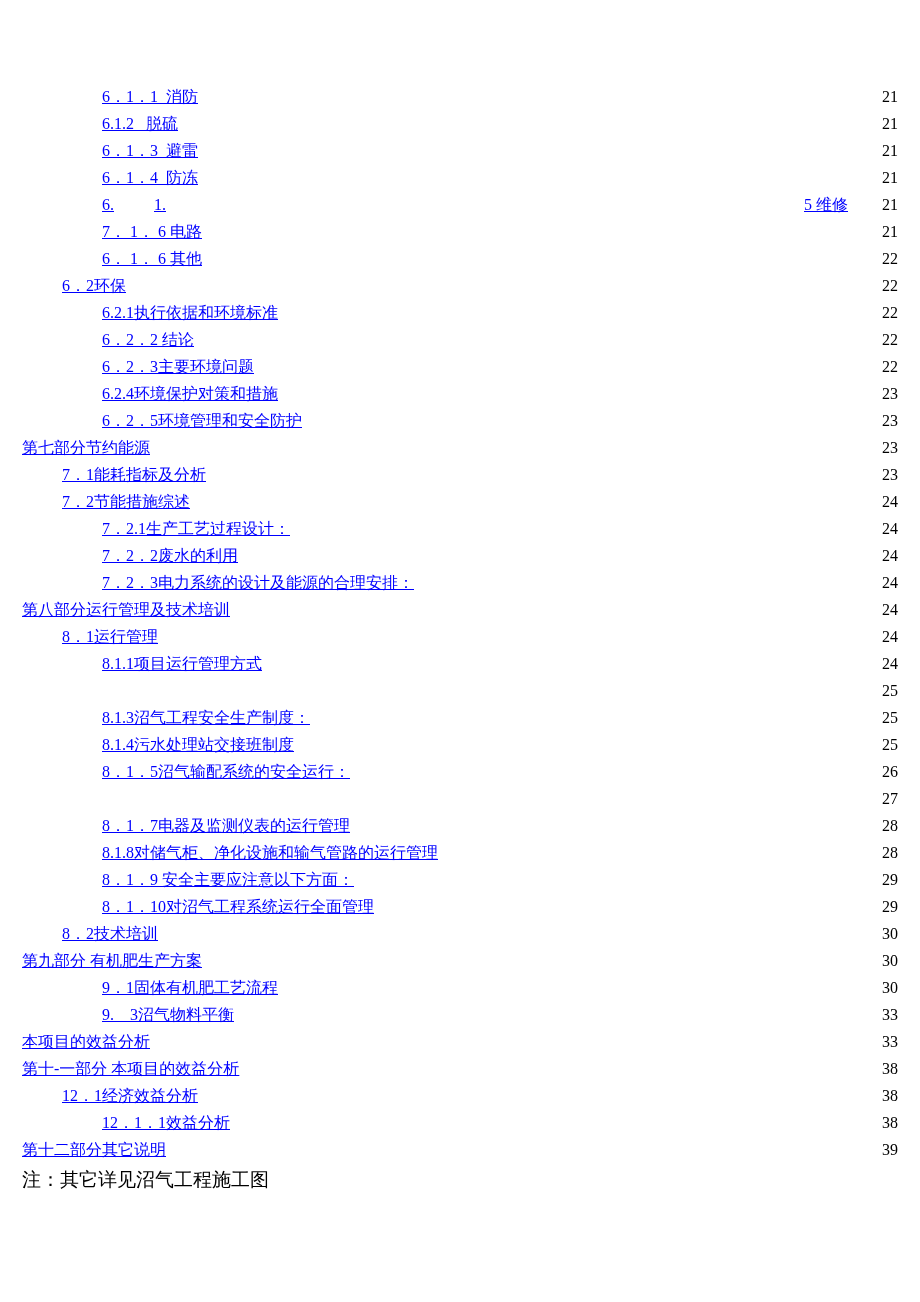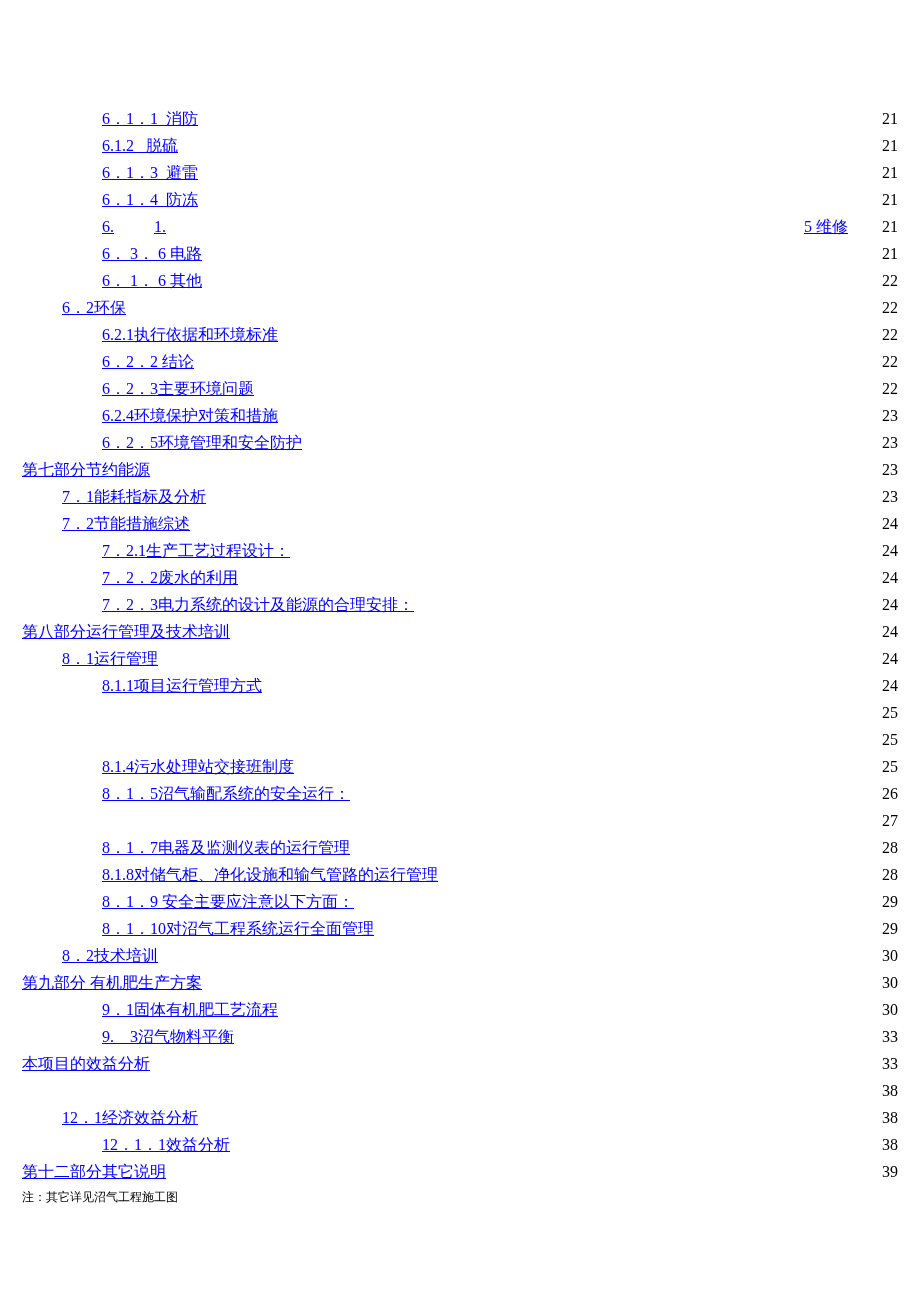--- a/index.html
+++ b/index.html
@@ -8,21 +8,21 @@
     padding: 0;
     background: #ffffff;
     font-family: "SimSun", "宋体", serif;
     font-size: 16px;
     color: #000;
   }
   .page {
     width: 920px;
     min-height: 1302px;
     margin: 0 auto;
-    padding: 106px 22px 60px 22px;
+    padding: 84px 22px 60px 22px;
   }
   .toc-row {
     display: flex;
     align-items: baseline;
     line-height: 26px;
     margin-bottom: 1px;
   }
   .toc-link {
     color: #0000ff;
     text-decoration: underline;
@@ -65,21 +65,21 @@
     white-space: pre;
     text-align: right;
   }
   .row-special .pagecell {
     min-width: 50px;
     text-align: right;
     color: #000;
   }
   .note {
     margin-top: 4px;
-    font-size: 12px;
+    font-size: 19px;
   }
 </style>
 </head>
 <body>
 
 <div class="page">
   <div id="toc-container">
       <div class="toc-row indent-2">
         <a href="#" class="toc-link">6．1．1  消防</a>
         <span class="toc-fill"></span>
@@ -100,21 +100,21 @@
         <span class="toc-fill"></span>
         <span class="toc-page">21</span>
       </div>
       <div class="row-special">
         <a href="#" class="left6">6.</a>
         <a href="#" class="mid1">1.</a>
         <a href="#" class="rightlink">5 维修</a>
         <span class="pagecell">21</span>
       </div>
       <div class="toc-row indent-2">
-        <a href="#" class="toc-link">6． 3． 6 电路</a>
+        <a href="#" class="toc-link">7． 1． 6 电路</a>
         <span class="toc-fill"></span>
         <span class="toc-page">21</span>
       </div>
       <div class="toc-row indent-2">
         <a href="#" class="toc-link">6． 1． 6 其他</a>
         <span class="toc-fill"></span>
         <span class="toc-page">22</span>
       </div>
       <div class="toc-row indent-1">
         <a href="#" class="toc-link">6．2环保</a>
@@ -189,20 +189,21 @@
       <div class="toc-row indent-2">
         <a href="#" class="toc-link">8.1.1项目运行管理方式</a>
         <span class="toc-fill"></span>
         <span class="toc-page">24</span>
       </div>
       <div class="toc-row indent-2">
         <span class="toc-fill"></span>
         <span class="toc-page">25</span>
       </div>
       <div class="toc-row indent-2">
+        <a href="#" class="toc-link">8.1.3沼气工程安全生产制度：</a>
         <span class="toc-fill"></span>
         <span class="toc-page">25</span>
       </div>
       <div class="toc-row indent-2">
         <a href="#" class="toc-link">8.1.4污水处理站交接班制度</a>
         <span class="toc-fill"></span>
         <span class="toc-page">25</span>
       </div>
       <div class="toc-row indent-2">
         <a href="#" class="toc-link">8．1．5沼气输配系统的安全运行：</a>
@@ -252,20 +253,21 @@
         <a href="#" class="toc-link">9.    3沼气物料平衡</a>
         <span class="toc-fill"></span>
         <span class="toc-page">33</span>
       </div>
       <div class="toc-row indent-0">
         <a href="#" class="toc-link">本项目的效益分析</a>
         <span class="toc-fill"></span>
         <span class="toc-page">33</span>
       </div>
       <div class="toc-row indent-0">
+        <a href="#" class="toc-link">第十-一部分 本项目的效益分析</a>
         <span class="toc-fill"></span>
         <span class="toc-page">38</span>
       </div>
       <div class="toc-row indent-1">
         <a href="#" class="toc-link">12．1经济效益分析</a>
         <span class="toc-fill"></span>
         <span class="toc-page">38</span>
       </div>
       <div class="toc-row indent-2">
         <a href="#" class="toc-link">12．1．1效益分析</a>

